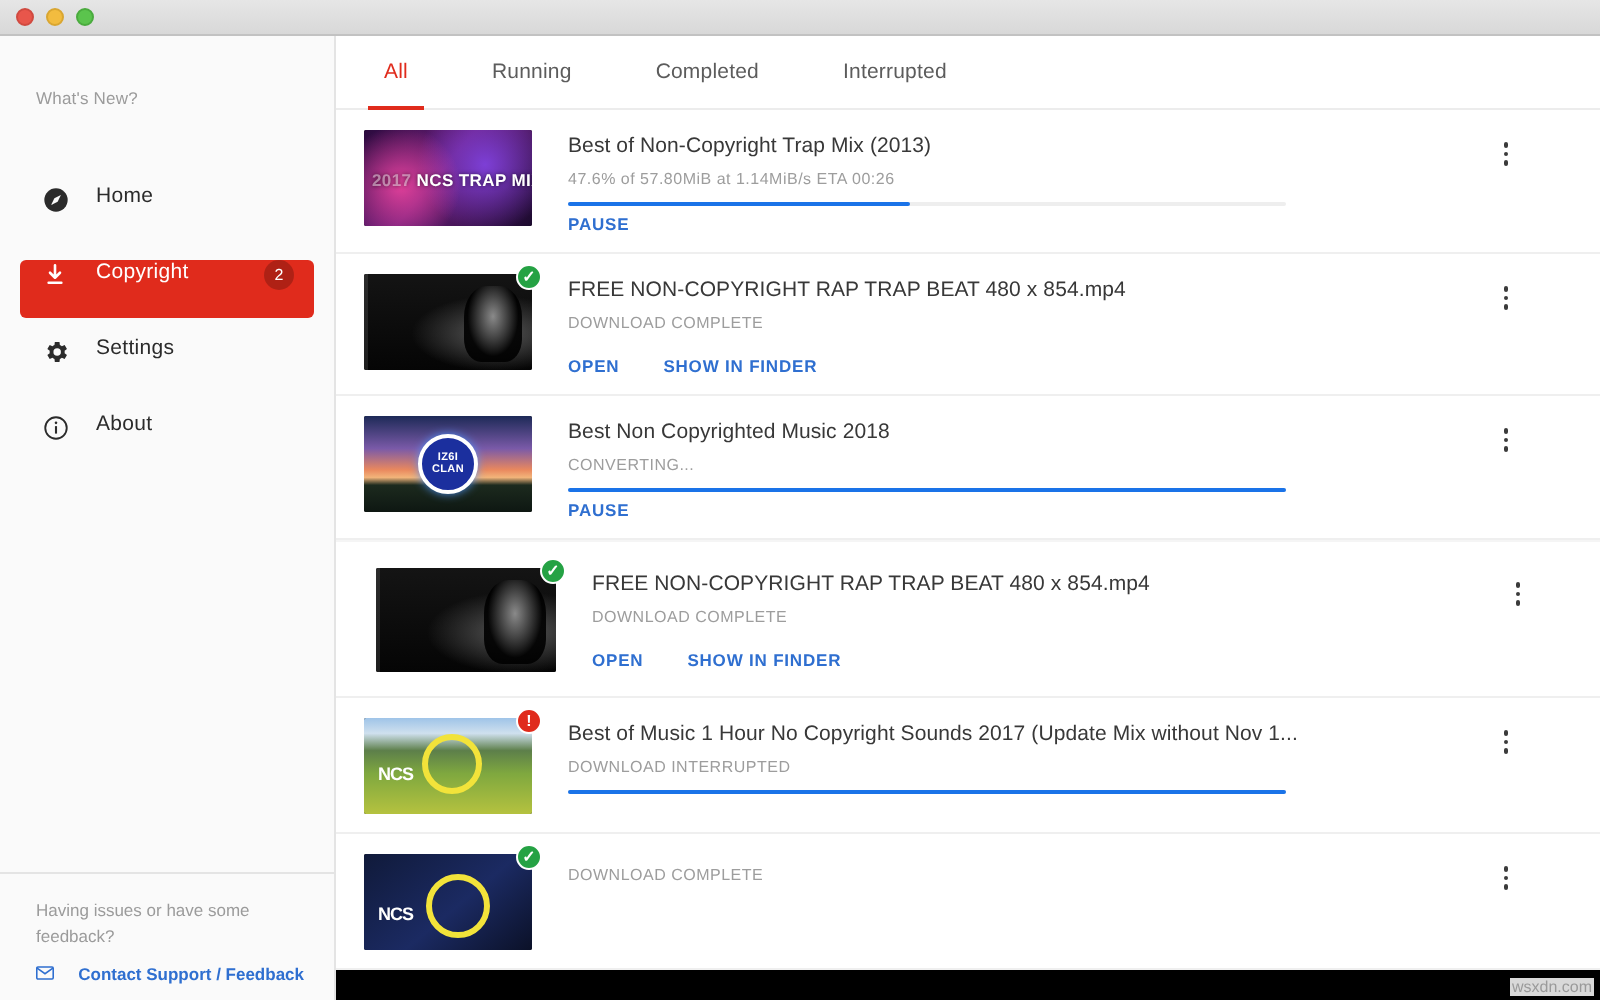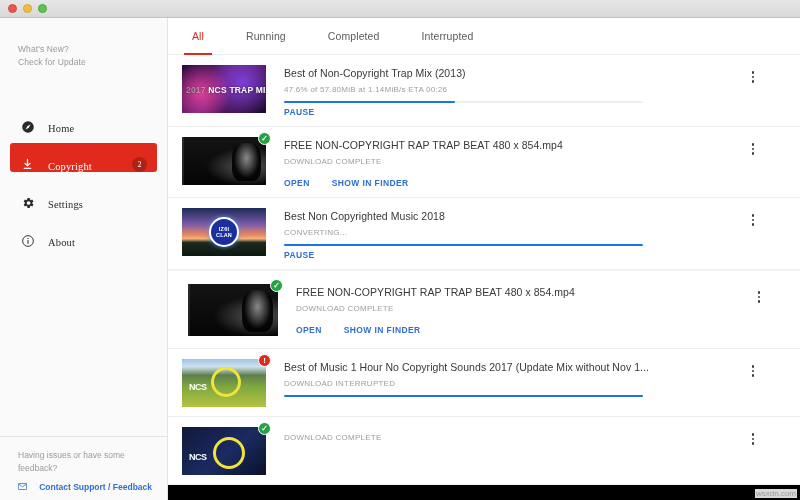--- a/index.html
+++ b/index.html
@@ -42,27 +42,26 @@
   }
   .side-link {
     display: block;
     font-size: 8.5px;
     color: #9b9b9b;
     line-height: 13px;
     letter-spacing: .1px;
   }
   .nav { margin-top: 36px; padding: 0 10px; }
   .nav-item {
-    display: flex; align-items: flex-end;
+    display: flex; align-items: flex-start;
     height: 29px;
     padding: 0 10px;
     border-radius: 3px;
     margin-bottom: 9px;
     color: #2b2b2b;
-    font-family: Liberation Serif, serif;
   }
   .nav-item.active {
     background: #e02b1c;
     color: #ffffff;
   }
   .nav-ico {
     width: 15px; height: 15px;
     margin-right: 13px;
     display: flex; align-items: center; justify-content: center;
     flex: 0 0 15px;
@@ -310,21 +309,20 @@
 
   <div class="titlebar">
     <span class="tl tl-red"></span>
     <span class="tl tl-yellow"></span>
     <span class="tl tl-green"></span>
   </div>
 
   <div class="sidebar">
     <div class="side-links">
       <a class="side-link">What's New?</a>
-      <a class="side-link">Check for Update</a>
     </div>
 
     <div class="nav">
 
       <div class="nav-item">
         <span class="nav-ico">
           <svg width="14" height="14" viewBox="0 0 24 24">
             <circle cx="12" cy="12" r="10" fill="#2b2b2b"></circle>
             <polygon points="16.2,7.8 10.6,10.6 7.8,16.2 13.4,13.4" fill="#fafafa"></polygon>
           </svg>

